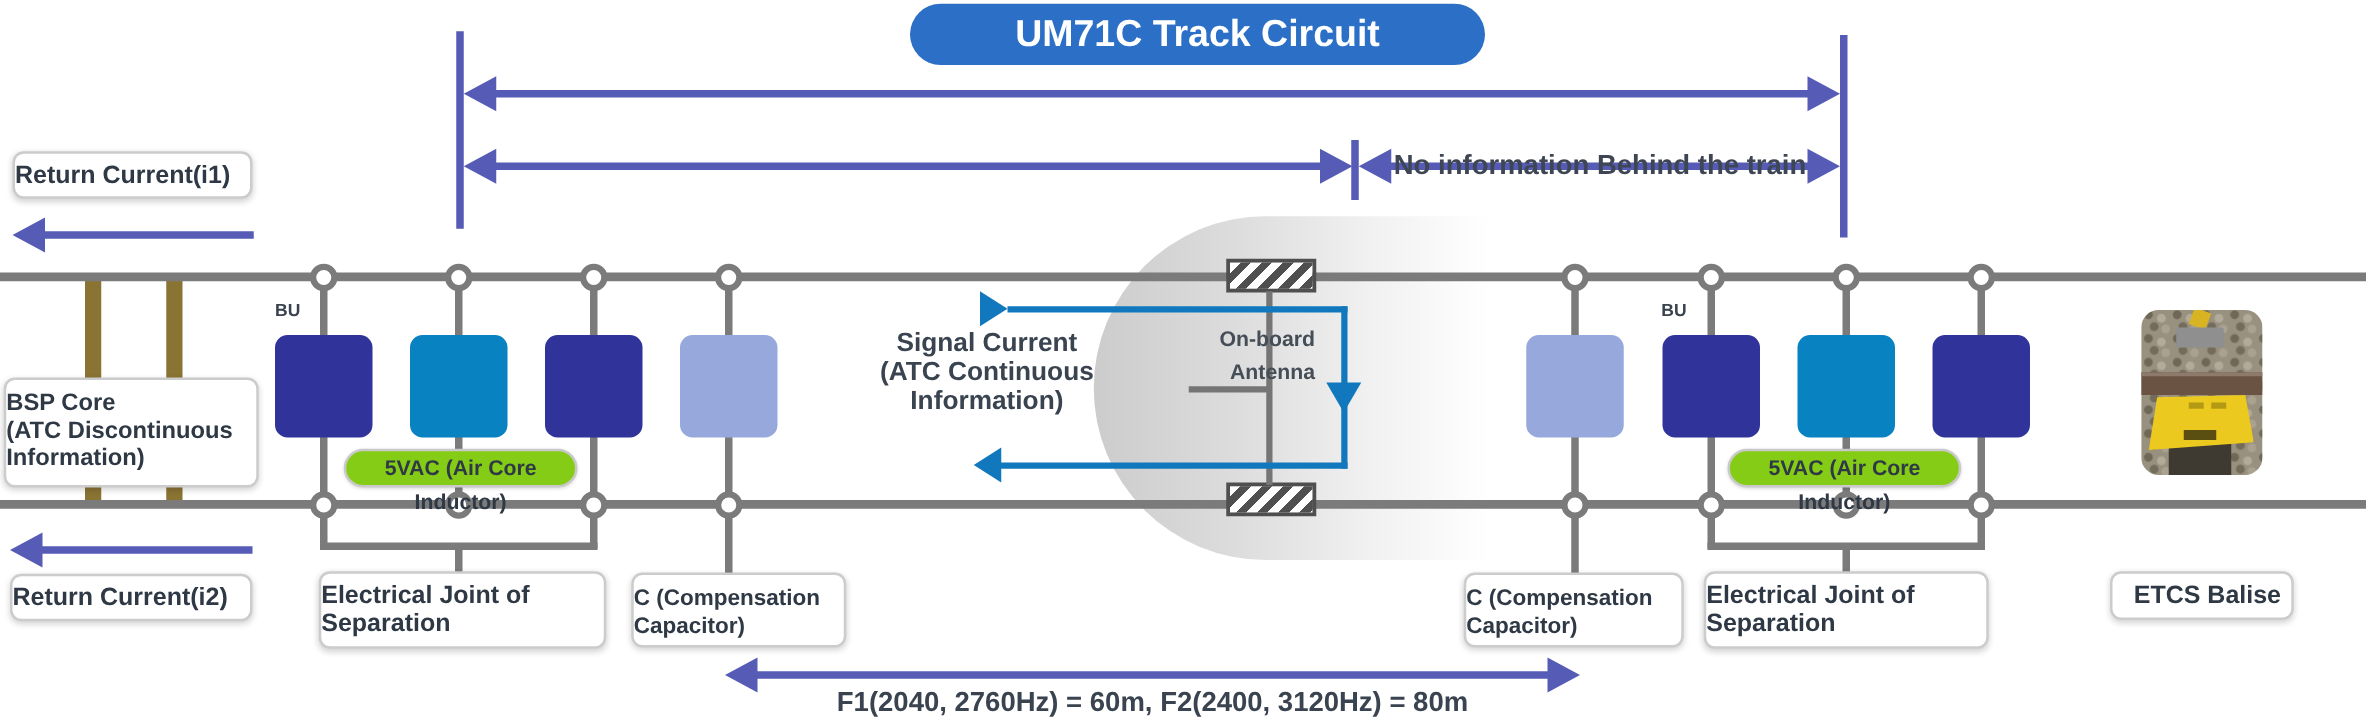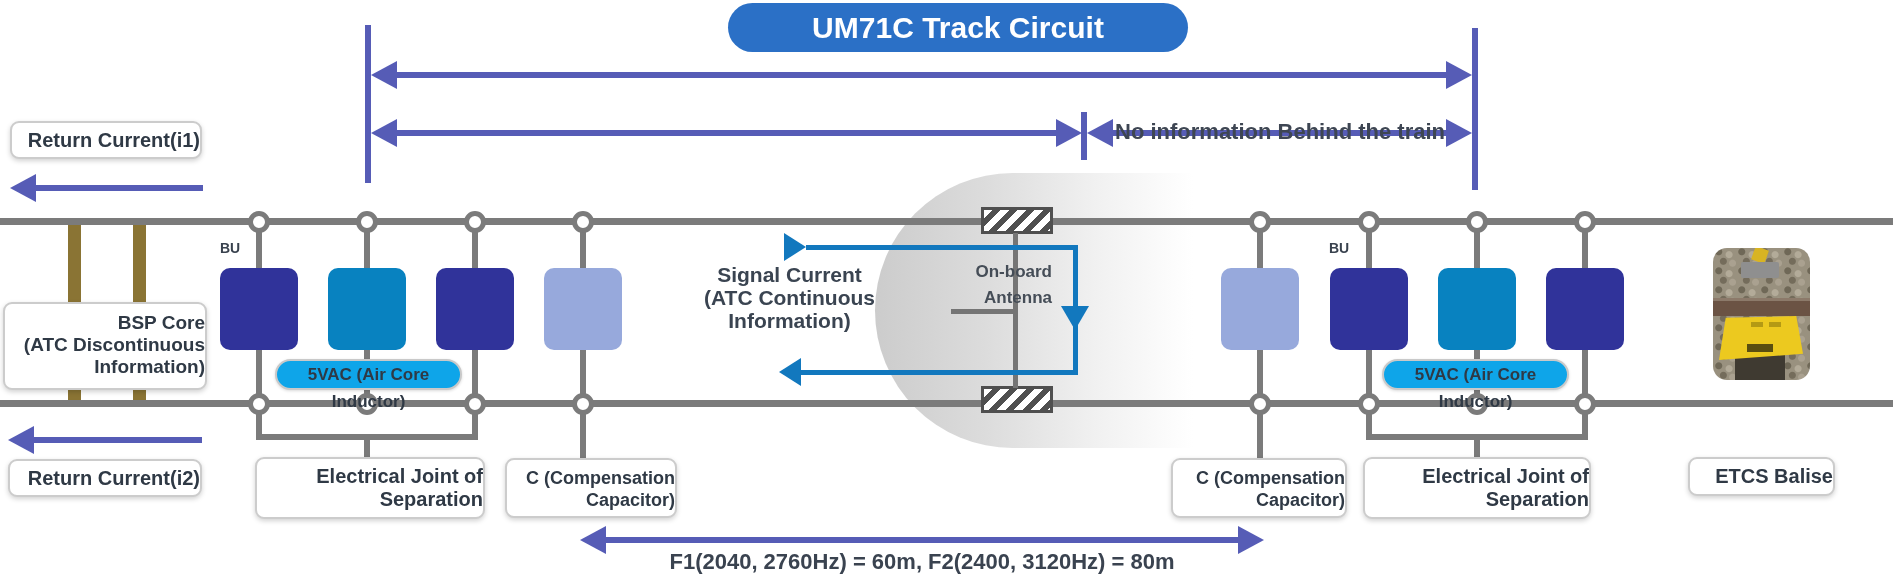--- a/index.html
+++ b/index.html
@@ -8,22 +8,22 @@
   .abs{position:absolute;}
   .rail{position:absolute;left:0;width:1893px;height:7px;background:#7b7b7b;}
   .stem{position:absolute;width:6px;background:#7b7b7b;}
   .hbar{position:absolute;height:6px;background:#7b7b7b;}
   .dot{position:absolute;width:12px;height:12px;border:5px solid #7b7b7b;border-radius:50%;background:#fff;}
   .sq{position:absolute;width:78px;height:82px;top:268px;border-radius:10px;}
   .indigo{background:#30339a;} .cyan{background:#0882c0;} .peri{background:#97a9dc;}
   .khaki{position:absolute;top:222px;height:181px;width:13px;background:#8a7434;}
   .wbox{position:absolute;background:#ffffff;border:2px solid #cccccc;border-radius:9px;
         box-shadow:0 2px 5px rgba(0,0,0,0.18);color:#2f3945;font-weight:bold;
-        text-align:right;box-sizing:border-box;}
-  .pill{position:absolute;background:#0ea5e9;border:2px solid #c9c9c9;border-radius:16px;
+        text-align:left;box-sizing:border-box;}
+  .pill{position:absolute;background:#84cc16;border:2px solid #c9c9c9;border-radius:16px;
         box-shadow:0 1px 3px rgba(0,0,0,0.15);color:#2f3945;font-weight:bold;
         text-align:center;box-sizing:border-box;font-size:17px;line-height:27px;}
   .pline{white-space:pre-line;}
   .plabel{position:absolute;font-weight:bold;color:#3e4653;text-align:center;}
   .arrline{position:absolute;height:6px;background:#565cb6;}
   .arrbar{position:absolute;width:6px;background:#565cb6;}
   .tri{position:absolute;width:0;height:0;}
   .tri.left{border-top:14px solid transparent;border-bottom:14px solid transparent;border-right:26px solid #565cb6;}
   .tri.right{border-top:14px solid transparent;border-bottom:14px solid transparent;border-left:26px solid #565cb6;}
   .btri-right{position:absolute;width:0;height:0;border-top:14px solid transparent;border-bottom:14px solid transparent;border-left:22px solid #1278be;}

